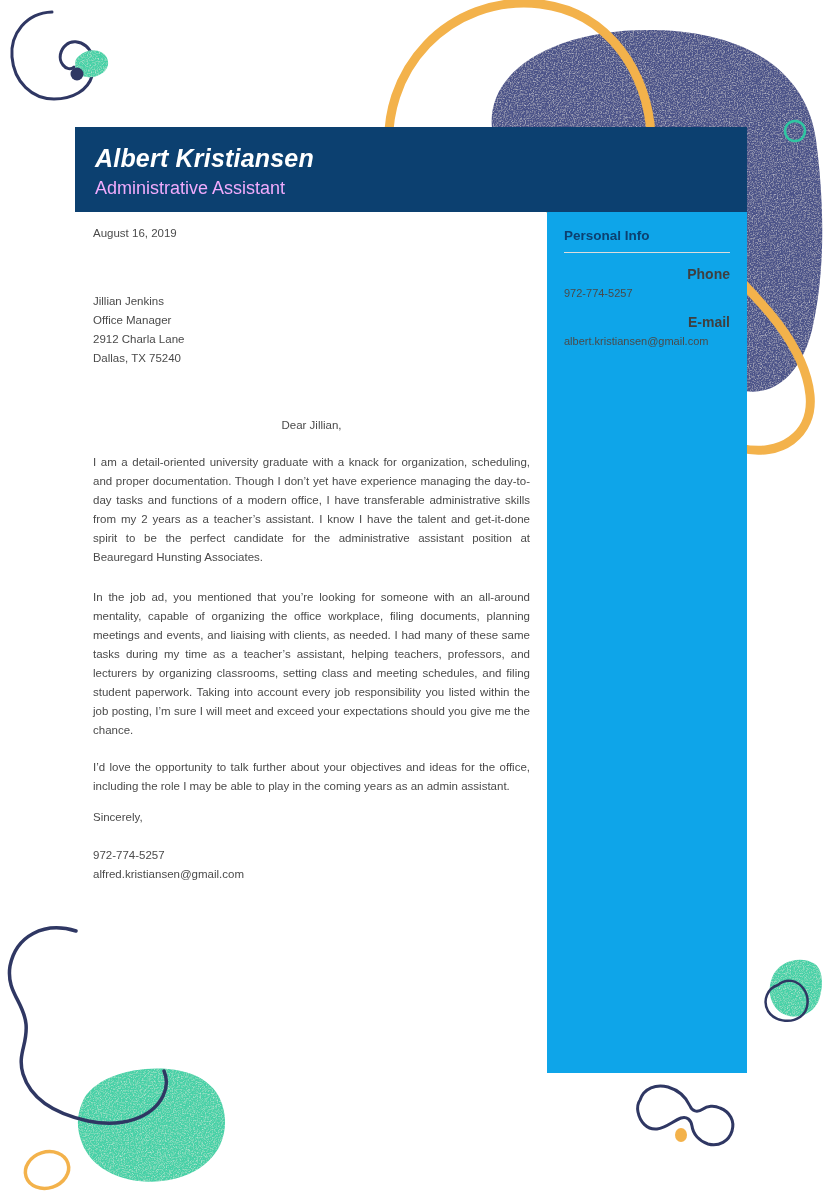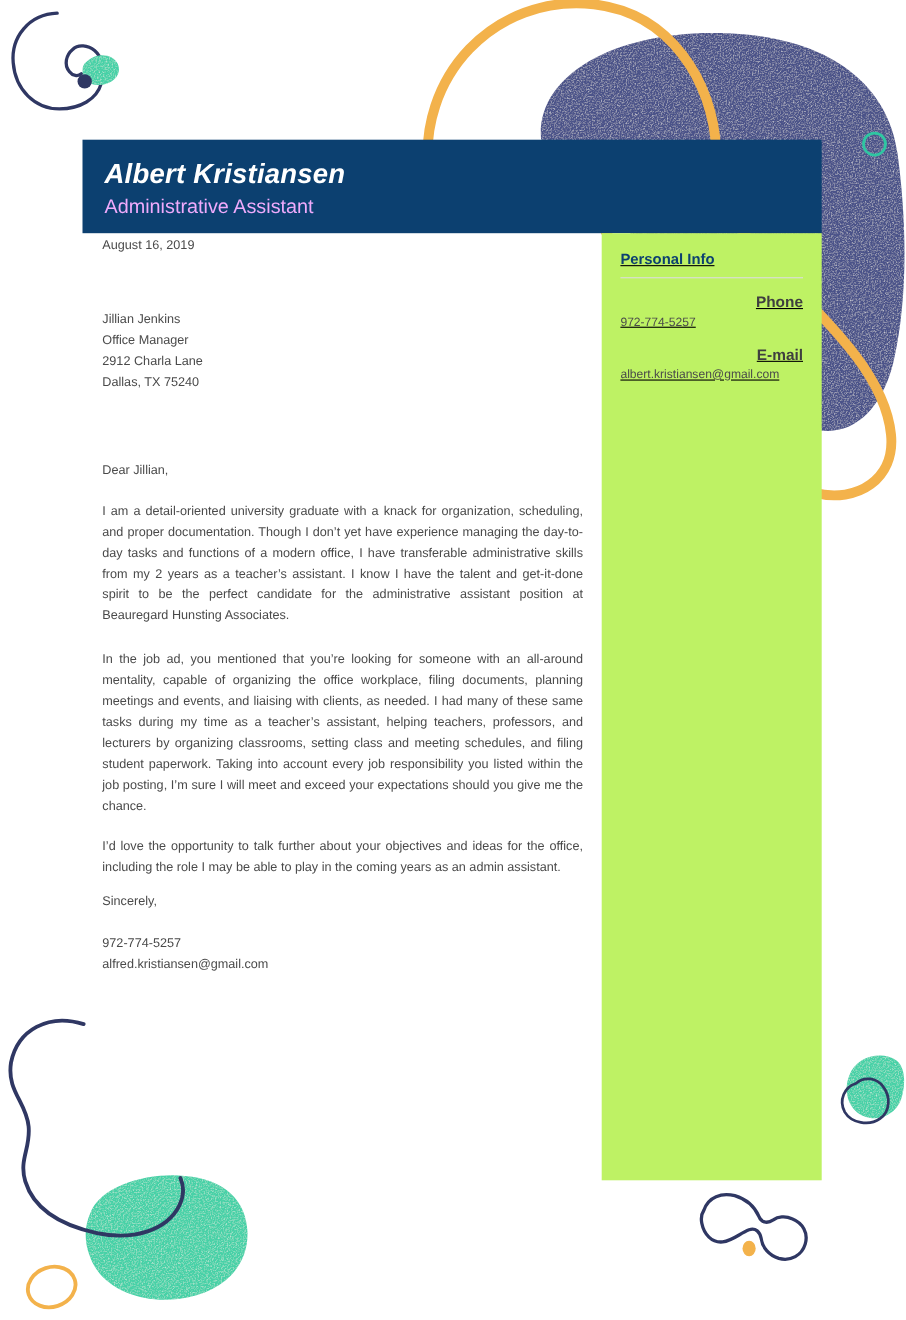--- a/index.html
+++ b/index.html
@@ -13,32 +13,32 @@
     position:absolute;left:75px;top:127px;width:672px;height:85px;z-index:2;
     background:#0c4070;color:#ffffff;box-sizing:border-box;padding:17px 0 0 20px;
   }
   .doc-header h1{margin:0;font-size:25px;line-height:28px;font-weight:bold;letter-spacing:0.2px;font-style:italic;}
   .doc-header .job-title{margin:6px 0 0 0;font-size:18px;color:#f0abfc;}
   
   .letter{
     position:absolute;left:93px;top:212px;width:437px;z-index:1;
     color:#4a4a4a;font-size:11.5px;line-height:19px;
   }
-  .letter .date{padding-top:4px;line-height:14px;}
+  .letter .date{padding-top:14px;line-height:14px;}
   .letter .recipient{margin-top:52px;}
-  .letter .salutation{margin-top:61px;}
+  .letter .salutation{margin-top:48px;text-align:center;}
   .letter .para{margin:18px 0 0 0;text-align:justify;}
   .letter .para.p2{margin-top:21px;}
   .letter .closing{margin-top:12px;}
   .letter .signature{margin-top:38px;}
   .letter .contact{margin-top:19px;}
   
   .sidebar{
     position:absolute;left:547px;top:212px;width:200px;height:861px;z-index:2;
-    background:#bef264;box-sizing:border-box;padding:16px 17px 0 17px;text-decoration:underline;
+    background:#0ea5e9;box-sizing:border-box;padding:16px 17px 0 17px;
   }
   .sidebar h2{
     margin:0;font-size:13.5px;font-weight:bold;color:#0c4070;
     padding-bottom:9px;border-bottom:1px solid #dcdcdc;
   }
   .sidebar .item{margin-top:13px;}
   .sidebar .item .label{font-size:14px;font-weight:bold;color:#3f3f3f;margin-bottom:4px;text-align:right;}
   .sidebar .item .value{font-size:11px;color:#4a4a4a;line-height:15px;}
 </style>
 </head>

